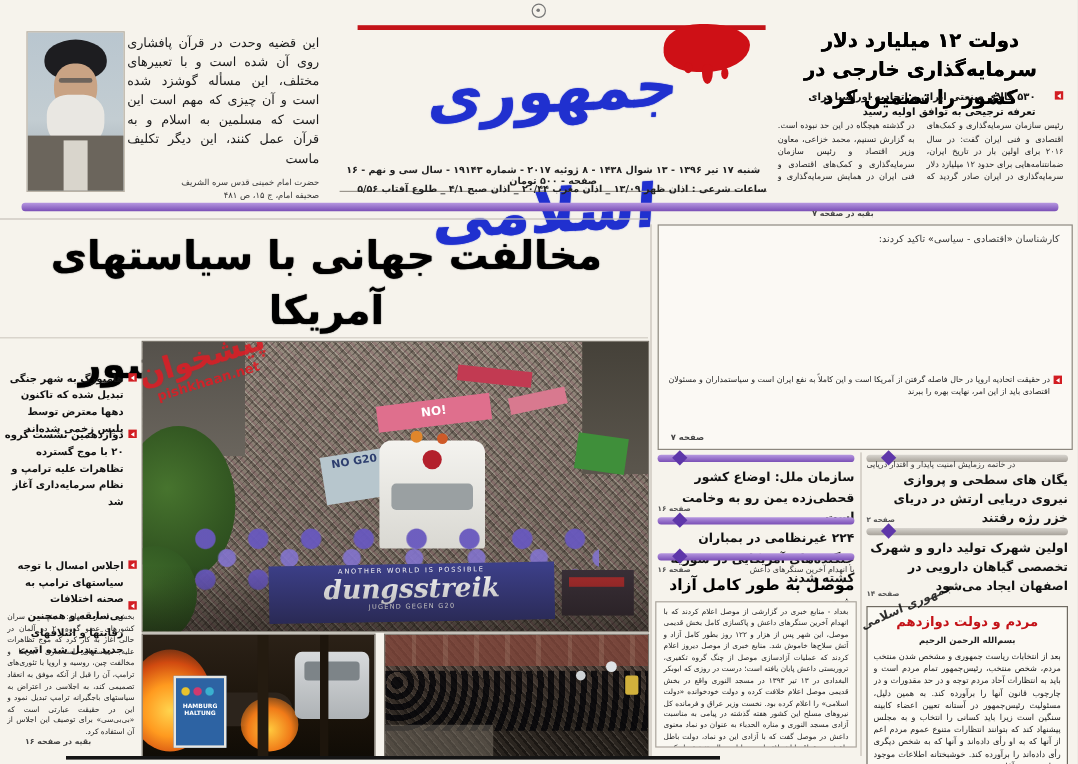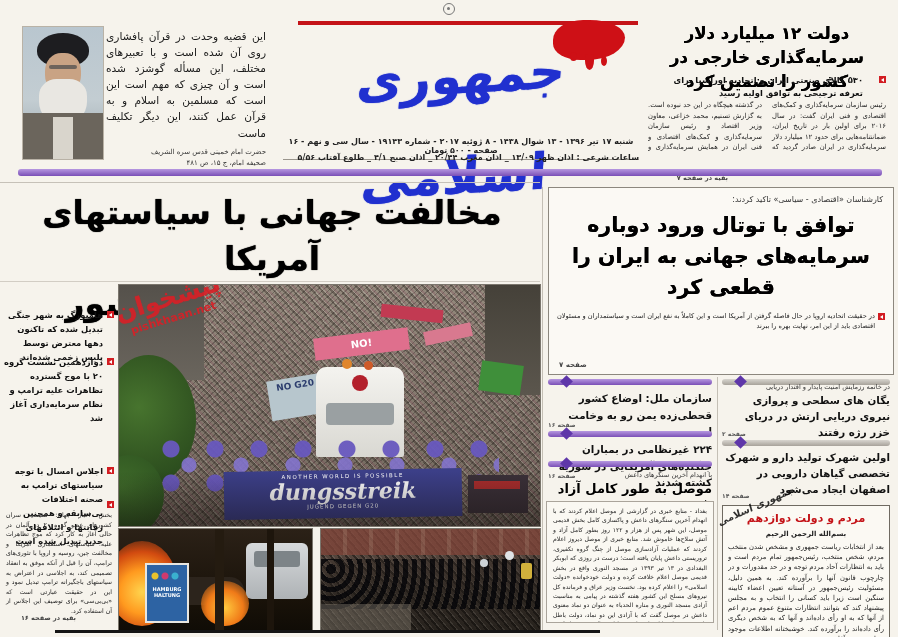--- a/index.html
+++ b/index.html
@@ -85,21 +85,21 @@
   .midcol-sep2{left:548px;top:431px;width:164px;}
   .mid-brief2{left:548px;top:441px;width:164px;font-size:10.3px;font-weight:bold;line-height:1.62;text-align:right;}
   .mid-brief2-ref{left:548px;top:472px;width:40px;font-size:6px;font-weight:bold;color:#555;text-align:left;}
   .mosul-kicker{left:548px;top:471px;width:164px;font-size:6.6px;color:#333;text-align:right;}
   .mosul-head{left:548px;top:481px;width:164px;font-size:13px;font-weight:bold;text-align:right;color:#000;}
   .mosul-body{left:546px;top:501px;width:168px;height:122px;border:1px solid #aaa49b;background:#faf8f2;
     box-sizing:border-box;padding:4px 6px;font-size:6.1px;line-height:1.55;text-align:justify;color:#222;overflow:hidden;}
 
   
   .rcol-sep1{left:722px;top:379px;width:168px;}
-  .navy-kicker{left:722px;top:383px;width:168px;font-size:6.6px;color:#333;text-align:right;}
+  .navy-kicker{left:722px;top:383px;width:168px;font-size:6.6px;color:#333;text-align:left;}
   .navy-head{left:722px;top:393px;width:168px;font-size:10.3px;font-weight:bold;line-height:1.55;text-align:right;}
   .navy-ref{left:722px;top:430px;width:40px;font-size:6px;font-weight:bold;color:#555;text-align:left;}
   .rcol-sep2{left:722px;top:440px;width:168px;}
   .pharma-head{left:722px;top:450px;width:168px;font-size:10.3px;font-weight:bold;line-height:1.55;text-align:right;}
   .pharma-ref{left:722px;top:492px;width:40px;font-size:6px;font-weight:bold;color:#555;text-align:left;}
 
   .edit-box{left:722px;top:505px;width:168px;height:140px;border:1.5px solid #6f6a61;background:#fbf9f3;box-sizing:border-box;}
   .edit-title{position:absolute;left:0;right:0;top:6px;font-size:11px;font-weight:bold;color:#c41318;text-align:center;}
   .edit-bismillah{position:absolute;left:0;right:0;top:24px;font-size:7px;font-weight:bold;color:#222;text-align:center;}
   .edit-body{position:absolute;left:5px;right:5px;top:36px;bottom:2px;font-size:6.8px;line-height:1.5;
@@ -237,21 +237,20 @@
 
   <div class="abs rule-top-main"></div>
   <div class="abs main-head">
     <div>مخالفت جهانی با سیاستهای آمریکا</div>
     <div>در اجلاس سران ۲۰ کشور صنعتی</div>
   </div>
   <div class="abs rule-below-head"></div>
 
   <div class="abs total-box">
     <div class="total-kicker">کارشناسان «اقتصادی - سیاسی» تاکید کردند:</div>
-    <div class="total-head">توافق با توتال ورود دوباره سرمایه‌های جهانی به ایران را قطعی کرد</div>
     <div class="total-bullets">
       <div class="b">
         <span class="marker">
             <i></i>
           </span>
         <span>در حقیقت اتحادیه اروپا در حال فاصله گرفتن از آمریکا است و این کاملاً به نفع ایران است و سیاستمداران و مسئولان اقتصادی باید از این امر، نهایت بهره را ببرند</span>
       </div>
     </div>
     <div class="total-page">صفحه ۷</div>
   </div>

